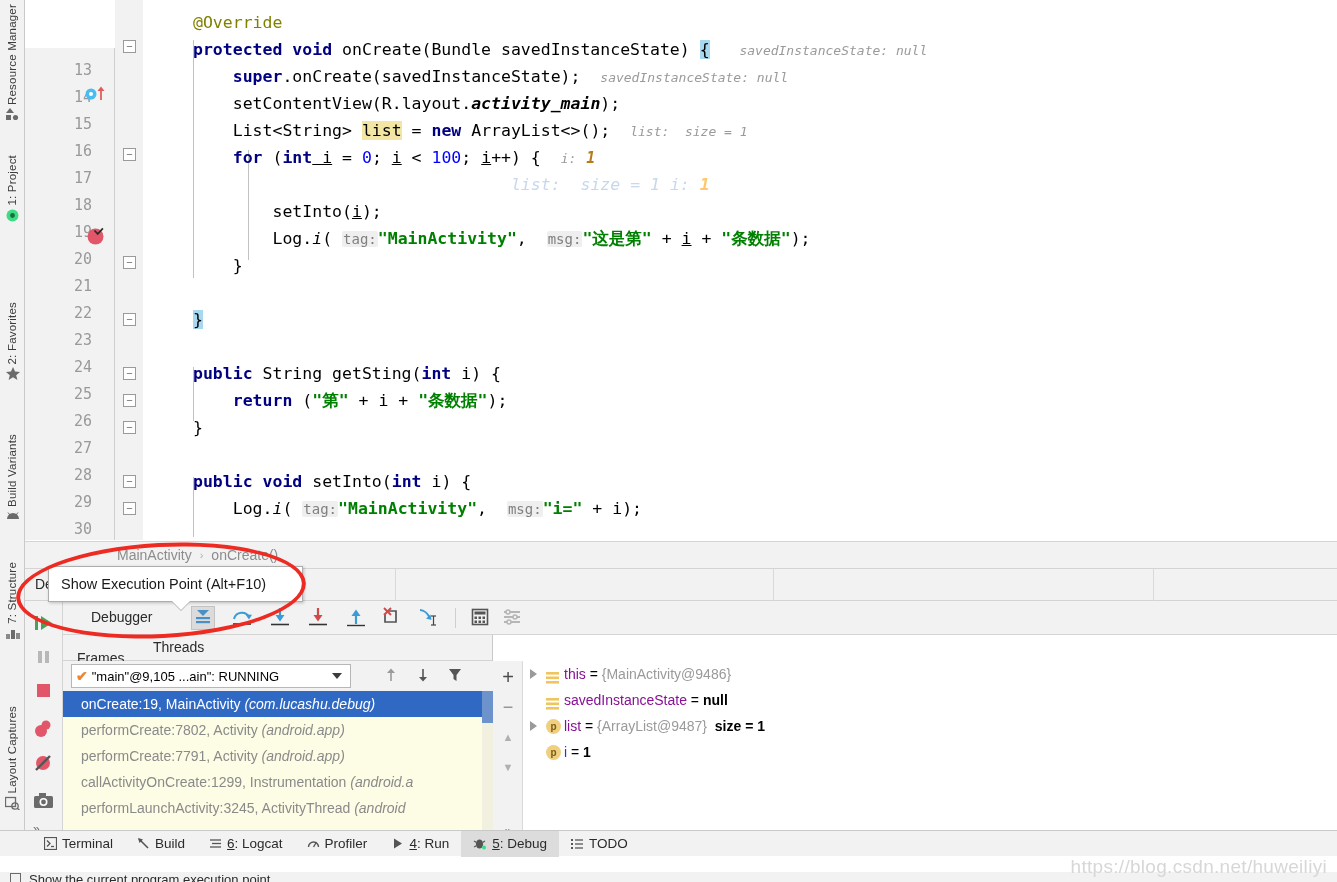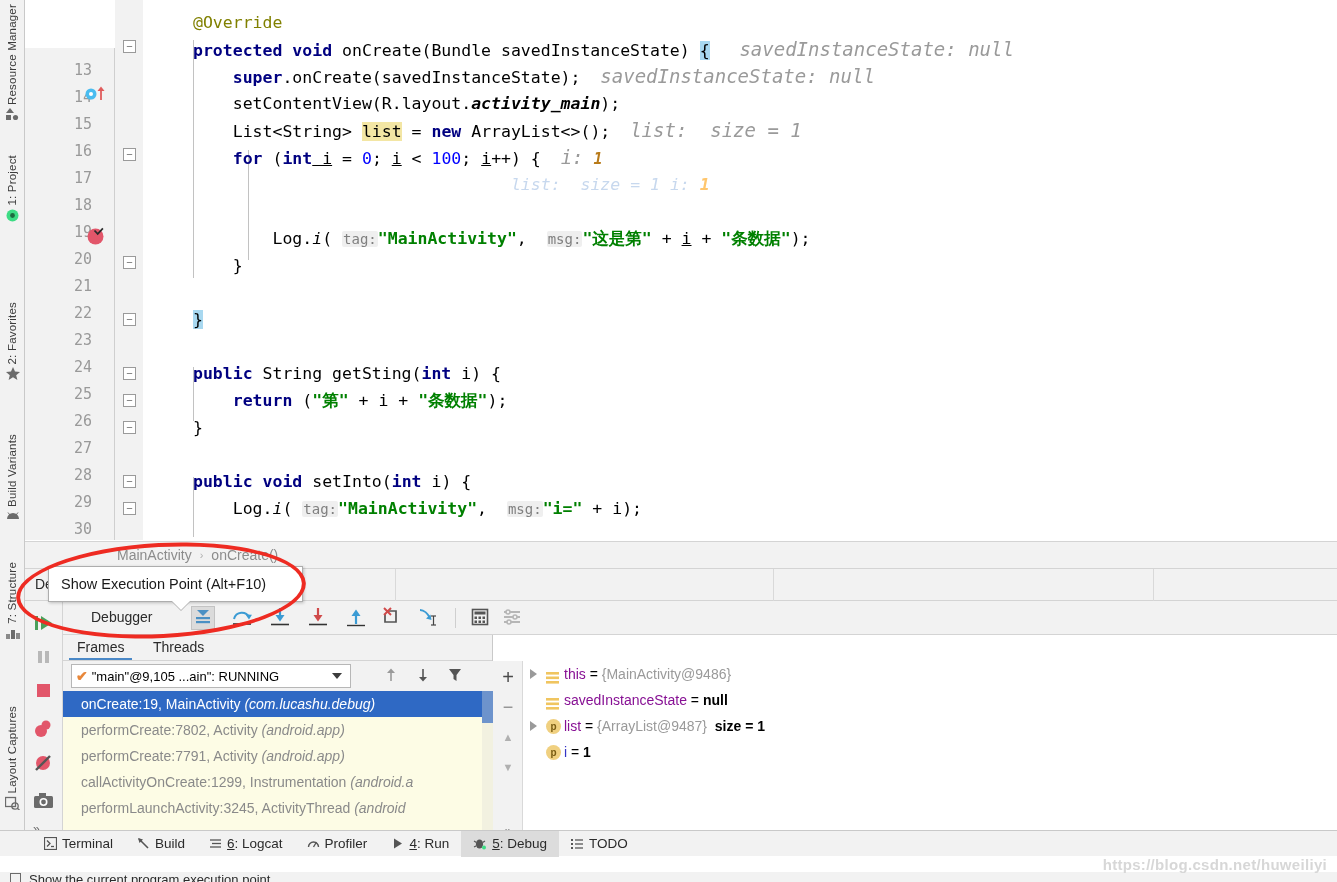--- a/index.html
+++ b/index.html
@@ -56,21 +56,21 @@
   .hl-bp    { background: #fbe8e8; }
 
   
   .kw   { color: #000080; font-weight: bold; }
   .anno { color: #808000; }
   .str  { color: #008000; font-weight: bold; }
   .num  { color: #0000ff; }
   .fld  { color: #000000; font-weight: bold; font-style: italic; }
   .mth  { color: #000000; font-style: italic; }
   .und  { text-decoration: underline; }
-  .hintv{ color: #9a9a9a; font-style: italic; font-size: 19px; margin-top: 10px; }
+  .hintv{ color: #9a9a9a; font-style: italic; font-size: 13px; margin-top: 10px; }
   .hintn{ color: #b87a19; font-style: italic; font-weight: bold; font-size: 15px; }
   .param{ color: #808080; background: #efefef; font-size: 14px; border-radius: 2px; padding: 0 1px; }
   .white { color: #ffffff; }
   .whiteit { color: #c7d8ee; font-style: italic; }
   .whitenum { color: #ffc66d; font-style: italic; font-weight: bold; }
   .searchhl { background: #f3e6a4; }
   .bracehl { background: #a8d8f0; }
 
   
   .gmark { position: absolute; width: 18px; height: 18px; }
@@ -179,22 +179,22 @@
   .bb-item { height: 26px; display: flex; align-items: center; padding: 0 12px; font-size: 13.5px; color: #2b2b2b; white-space: nowrap;}
   .bb-item.active { background: #dcdcdc; }
   .bb-ico { margin-right: 5px; display:inline-flex; }
   .u { text-decoration: underline; }
   .statusline {
     position: absolute; left: 0; top: 872px; width: 1337px; height: 10px;
     background: #f2f2f2; font-size: 13px; color: #2b2b2b; padding-left: 8px;
     overflow: hidden; display:flex; align-items:flex-start;
   }
   .watermark {
-    position: absolute; right: 10px; top: 856px; font-size: 15px;
-    color: #d7d7d7; letter-spacing: .3px; z-index: 30; font-weight: bold;
+    position: absolute; right: 10px; top: 856px; font-size: 19px;
+    color: #d7d7d7; letter-spacing: .3px; z-index: 30;
   }
 </style>
 </head>
 <body>
 
 <div id="app">
 
   <div class="left-rail">
     <div class="rail-btn" style="top:4px;">
       <span class="rail-ico">
@@ -333,20 +333,21 @@
       <div class="codeline" style="top:63px; left:50px;">    <span class="kw">super</span><span>.onCreate(savedInstanceState);</span>  <span class="hintv">savedInstanceState: null</span></div>
 
       <div class="codeline" style="top:90px; left:50px;">    <span>setContentView(R.layout.</span><span class="fld">activity_main</span><span>);</span></div>
 
       <div class="codeline" style="top:117px; left:50px;">    <span>List&lt;String&gt; </span><span class="searchhl">list</span><span> = </span><span class="kw">new</span><span> ArrayList&lt;&gt;();</span>  <span class="hintv">list:  size = 1</span></div>
 
       <div class="codeline" style="top:144px; left:50px;">    <span class="kw">for</span><span> (</span><span class="kw">int</span><span class="und"> i</span><span> = </span><span class="num">0</span><span>; </span><span class="und">i</span><span> &lt; </span><span class="num">100</span><span>; </span><span class="und">i</span><span>++) {</span>  <span class="hintv">i:</span> <span class="hintn">1</span></div>
 
       <div class="codeline" style="top:171px; left:50px;">        <span class="white">list.add(getSting(</span><span class="white und">i</span><span class="white">));</span>  <span class="whiteit">list:  size = 1</span> <span class="whiteit">i:</span> <span class="whitenum">1</span></div>
 
+      <div class="codeline" style="top:198px; left:50px;">        <span>setInto(</span><span class="und">i</span><span>);</span></div>
 
       <div class="codeline" style="top:225px; left:50px;">        <span>Log.</span><span class="mth">i</span><span>(</span> <span class="param">tag:</span><span class="str">"MainActivity"</span><span>,</span>  <span class="param">msg:</span><span class="str">"这是第"</span><span> + </span><span class="und">i</span><span> + </span><span class="str">"条数据"</span><span>);</span></div>
 
       <div class="codeline" style="top:252px; left:50px;">    <span>}</span></div>
 
       <div class="codeline" style="top:306px; left:50px;"><span class="bracehl">}</span></div>
 
       <div class="codeline" style="top:360px; left:50px;"><span class="kw">public</span><span> String getSting(</span><span class="kw">int</span><span> i) {</span></div>
 
       <div class="codeline" style="top:387px; left:50px;">    <span class="kw">return</span><span> (</span><span class="str">"第"</span><span> + i + </span><span class="str">"条数据"</span><span>);</span></div>
@@ -491,21 +492,21 @@
             <line x1="3" y1="16" x2="19" y2="16" stroke="#b6b6b6" stroke-width="2"></line>
             <circle cx="7" cy="6" r="2" fill="#f2f2f2" stroke="#b6b6b6" stroke-width="1.6"></circle>
             <circle cx="14" cy="11" r="2" fill="#f2f2f2" stroke="#b6b6b6" stroke-width="1.6"></circle>
             <circle cx="8" cy="16" r="2" fill="#f2f2f2" stroke="#b6b6b6" stroke-width="1.6"></circle>
           </svg>
       </div>
     </div>
 
     <div class="frames-pane">
       <div class="pane-tabs">
-        <div class="ptab active" style="left:14px;">Frames</div>
+        <div class="ptab active" style="left:14px;margin-top:11px;">Frames</div>
         <div class="ptab" style="left:90px;">Threads</div>
       </div>
 
       <div class="thread-row">
         <div class="thread-combo">
           <span class="tick">✔</span>
           <span>"main"@9,105 ...ain": RUNNING</span>
           <span class="caret-dn"></span>
         </div>
         <div class="mini-btn" style="left:318px;">

